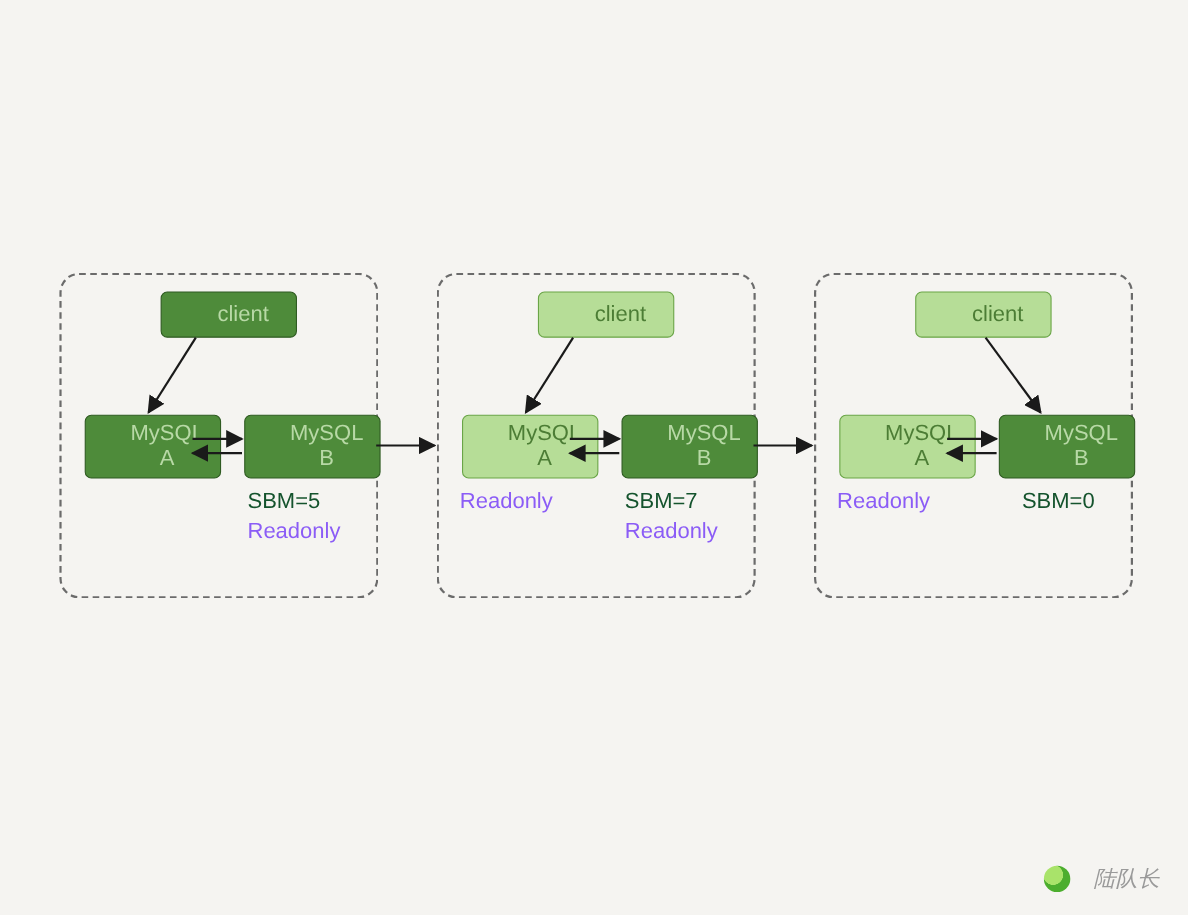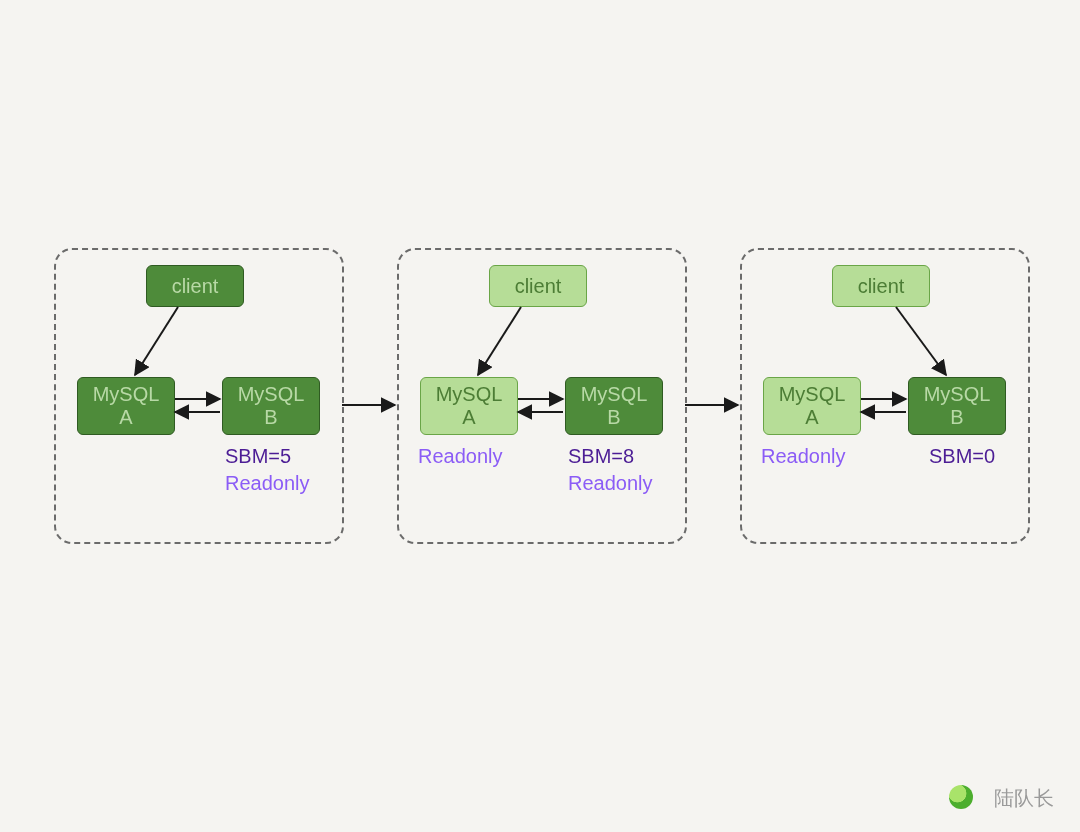--- a/index.html
+++ b/index.html
@@ -23,49 +23,51 @@
   .box {
     position: absolute;
     border-radius: 6px;
     display: flex;
     align-items: center;
     justify-content: center;
     text-align: center;
     white-space: pre-line;
     line-height: 1.15;
     font-size: 20px;
+    padding-left: 26px;
   }
   .box.dark {
     background: #4e8b3a;
     border: 1.5px solid #2f5b22;
     color: #b8d9a6;
   }
   .box.light {
     background: #b6dd97;
     border: 1.5px solid #6aa547;
     color: #4c7d35;
   }
 
   .label {
     position: absolute;
     font-size: 20px;
-    color: #4c1d95;
+    color: #14532d;
   }
   .label.red { color: #8b5cf6; }
 
   .watermark {
     position: absolute;
     right: 26px;
     bottom: 20px;
     display: flex;
-    align-items: flex-start;
+    align-items: center;
     gap: 21px;
     color: #9a9a9a;
     font-family: sans-serif;
     font-size: 20px;
+    font-style: italic;
   }
   .watermark .logo {
     width: 24px; height: 24px;
     border-radius: 50%;
     background: radial-gradient(circle at 35% 35%, #a9e36a 0 40%, #4cae2e 42% 100%);
     display: inline-block;
   }
 
   svg.overlay { position: absolute; inset: 0; pointer-events: none; }
 </style>
@@ -83,21 +85,21 @@
   <div class="label" style="left:225px; top:445px;">SBM=5</div>
   <div class="label red" style="left:225px; top:472px;">Readonly</div>
 
   <div class="panel" style="left:397px; top:248px; width:286px; height:292px;"></div>
   <div class="box light" id="p2-client" style="left:489px; top:265px; width:96px; height:40px;">client</div>
   <div class="box light" id="p2-a" style="left:420px; top:377px; width:96px; height:56px;">MySQL
 A</div>
   <div class="box dark" id="p2-b" style="left:565px; top:377px; width:96px; height:56px;">MySQL
 B</div>
   <div class="label red" style="left:418px; top:445px;">Readonly</div>
-  <div class="label" style="left:568px; top:445px;">SBM=8</div>
+  <div class="label" style="left:568px; top:445px;">SBM=7</div>
   <div class="label red" style="left:568px; top:472px;">Readonly</div>
 
   <div class="panel" style="left:740px; top:248px; width:286px; height:292px;"></div>
   <div class="box light" id="p3-client" style="left:832px; top:265px; width:96px; height:40px;">client</div>
   <div class="box light" id="p3-a" style="left:763px; top:377px; width:96px; height:56px;">MySQL
 A</div>
   <div class="box dark" id="p3-b" style="left:908px; top:377px; width:96px; height:56px;">MySQL
 B</div>
   <div class="label red" style="left:761px; top:445px;">Readonly</div>
   <div class="label" style="left:929px; top:445px;">SBM=0</div>

